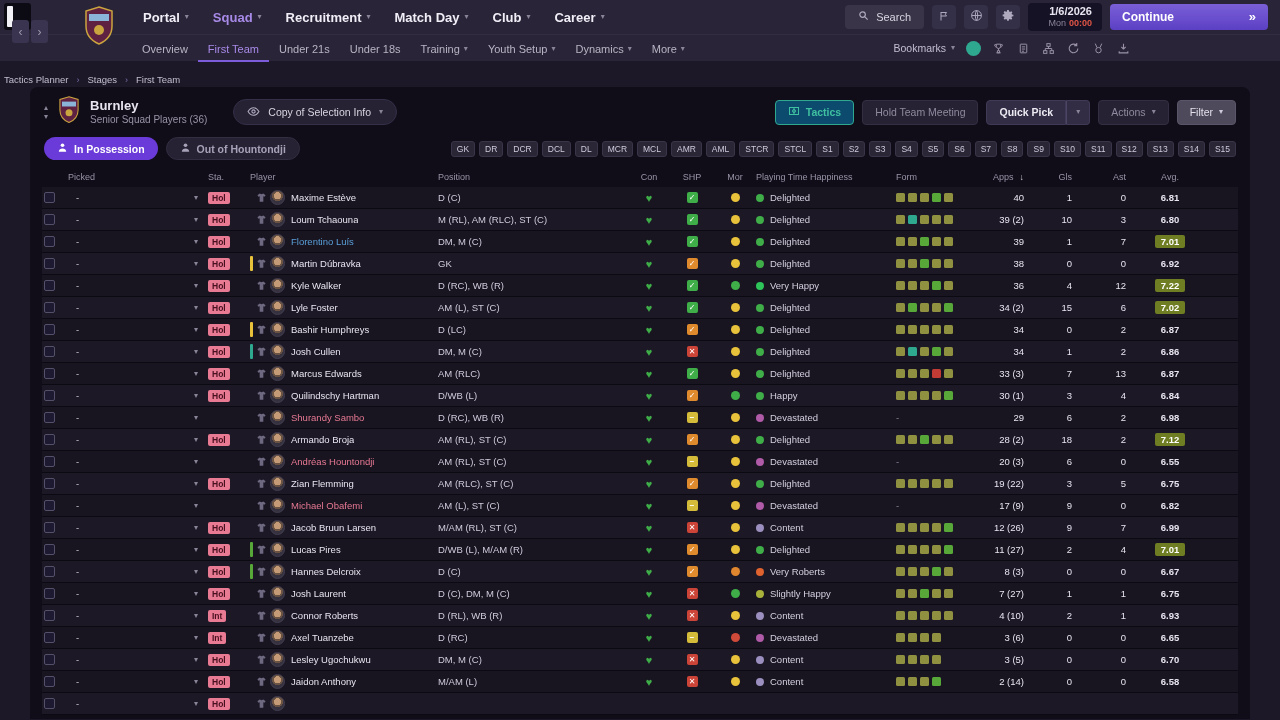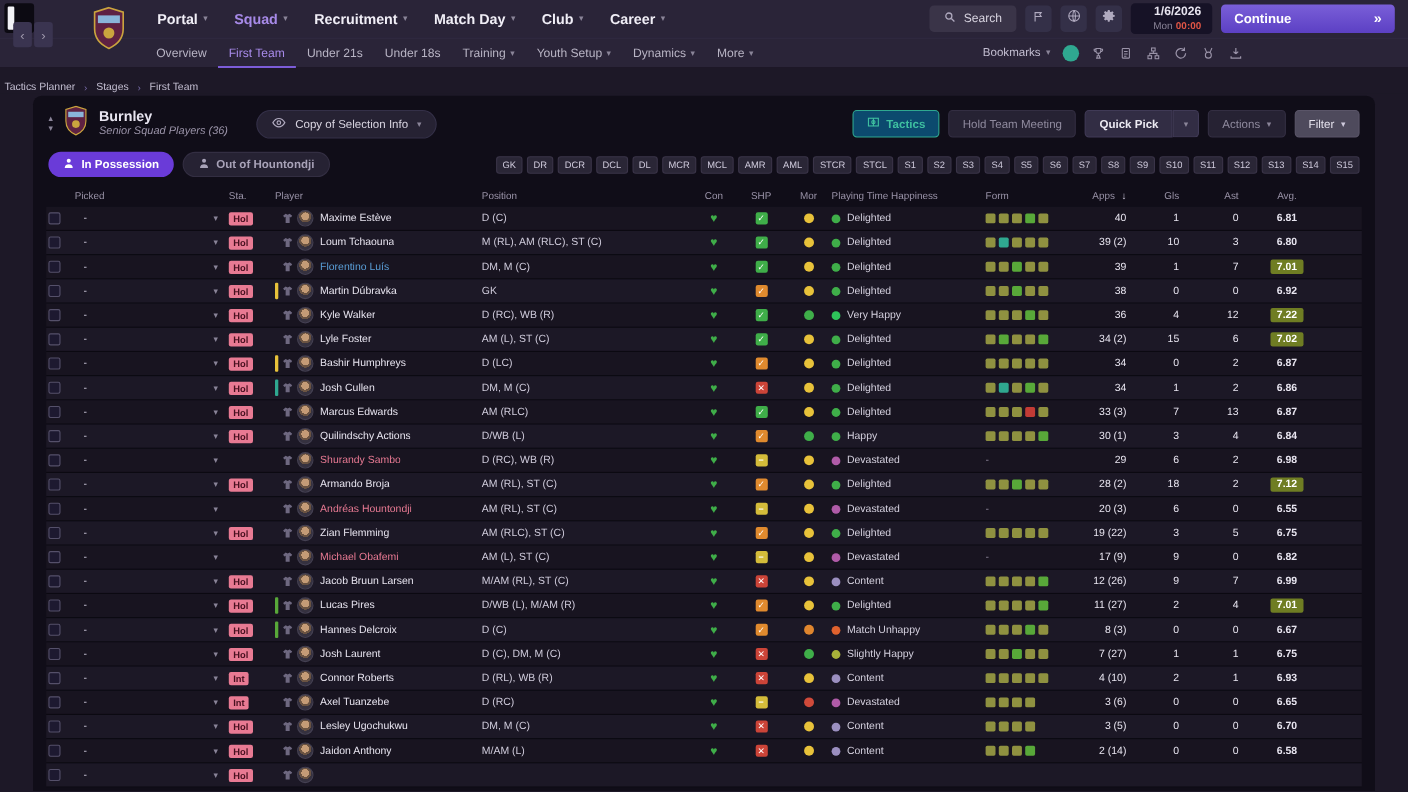--- a/index.html
+++ b/index.html
@@ -43,21 +43,21 @@
   .crumb { cursor:pointer; }
   .crumb-sep { color:#7c6fae; font-size:9px; }
 
   
   .panel { margin:2px 30px 0; height:632px; background:#100d18; border-radius:8px 8px 0 0; overflow:hidden; }
   .panel-head { display:flex; align-items:center; gap:10px; padding:9px 14px 7px; }
   .updown { display:flex; flex-direction:column; gap:1px; color:#8a8498; font-size:8px; line-height:1; }
   .updown span { cursor:pointer; }
   .club-block { line-height:1.25; }
   .club-name { font-size:13px; font-weight:bold; }
-  .club-sub { font-size:10px; color:#9a93a8;font-style:italic; }
+  .club-sub { font-size:10px; color:#9a93a8; }
   .sel-dd { display:flex; align-items:center; gap:8px; background:#262233; border:1px solid #343048; border-radius:14px; height:26px; padding:0 13px; font-size:10.5px; color:#d8d4e0; margin-left:16px; cursor:pointer; }
   .head-right { margin-left:auto; display:flex; align-items:center; gap:8px; }
   .btn { height:25px; display:flex; align-items:center; gap:6px; padding:0 12px; border-radius:4px; font-size:10.5px; cursor:pointer; white-space:nowrap; }
   .btn-tactics { border:1px solid #2fa890; color:#3fc0a0; background:#0c4a6e; font-weight:bold; }
   .btn-dark { background:#262233; border:1px solid #332e42; color:#8f8a9e; }
   .btn-qp { background:#322d44; border:1px solid #403a56; color:#eceaf2; font-weight:bold; border-radius:4px 0 0 4px; }
   .qp-wrap { display:flex; }
   .btn-qp-arrow { width:24px; height:25px; background:#322d44; border:1px solid #403a56; border-left:1px solid #4c4664; border-radius:0 4px 4px 0; display:flex; align-items:center; justify-content:center; color:#b0abc0; cursor:pointer; }
   .btn-filter { background:#4e4a5c; border:1px solid #5a5568; color:#e4e1ec; }
 
@@ -888,21 +888,21 @@
             <span class="tag">Hol</span>
           </div>
     <div class="cell c-player">
             <span class="accent none"></span>
             <span class="shirt">
               <svg width="11" height="11" viewBox="0 0 24 24" fill="#6e6880">
                 <path d="M8 3l4 2 4-2 5 4-2.5 3.5L16 9v12H8V9l-2.5 1.5L3 7z"></path>
               </svg>
             </span>
             <span class="avatar"></span>
-            <span class="pname ">Quilindschy Actions</span>
+            <span class="pname ">Quilindschy Hartman</span>
           </div>
     <div class="cell c-pos">D/WB (L)</div>
     <div class="cell ha-c">
             <span class="heart">♥</span>
           </div>
     <div class="cell ha-c">
             <span class="sq" style="background:#e08a2e">✓</span>
           </div>
     <div class="cell ha-c">
             <span class="dot" style="background:#3fae49"></span>
@@ -1276,21 +1276,21 @@
             <span class="heart">♥</span>
           </div>
     <div class="cell ha-c">
             <span class="sq" style="background:#e08a2e">✓</span>
           </div>
     <div class="cell ha-c">
             <span class="dot" style="background:#e0862e"></span>
           </div>
     <div class="cell">
             <span class="dot sm" style="background:#e0622e"></span>
-            <span class="hap-label">Match Unhappy</span>
+            <span class="hap-label">Very Roberts</span>
           </div>
     <div class="cell">
             <span class="fsq" style="background:#8f9140"></span>
             <span class="fsq" style="background:#8f9140"></span>
             <span class="fsq" style="background:#8f9140"></span>
             <span class="fsq" style="background:#58a839"></span>
             <span class="fsq" style="background:#8f9140"></span>
           </div>
     <div class="cell c-num">8 (3)</div>
     <div class="cell c-num">0</div>

